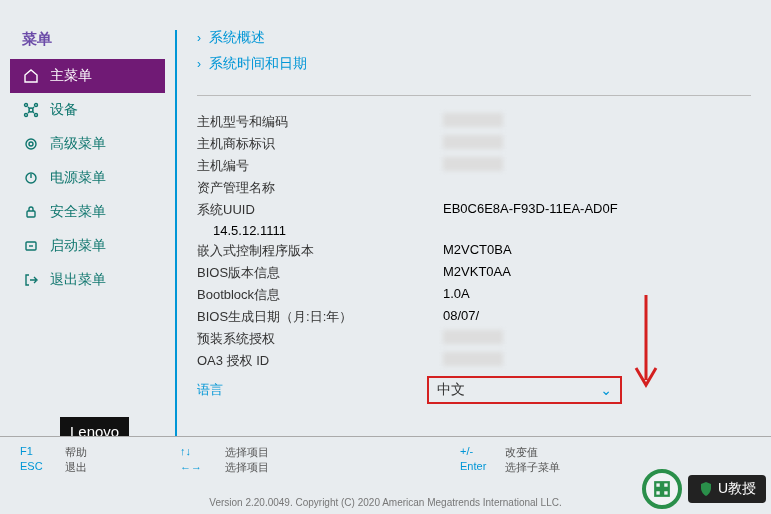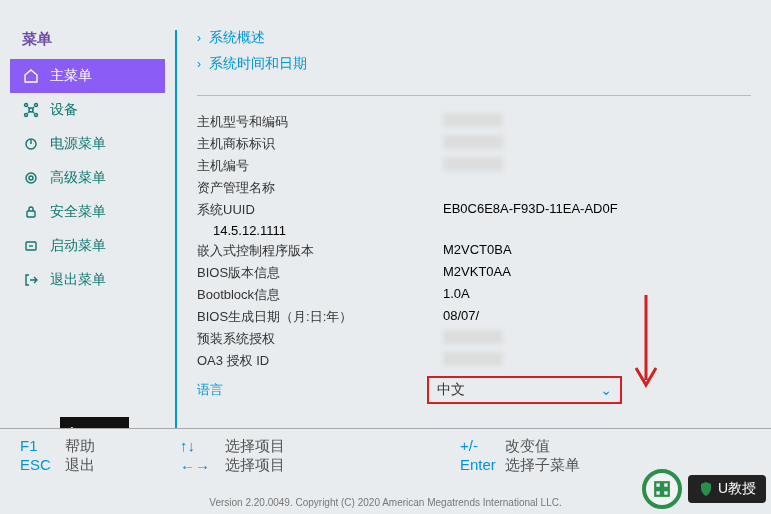--- a/index.html
+++ b/index.html
@@ -30,21 +30,21 @@
       padding: 10px 0 10px 12px;
     }
     .sidebar-item {
       display: flex;
       align-items: center;
       padding: 8px 12px;
       cursor: pointer;
       color: #0f766e;
     }
     .sidebar-item.active {
-      background: #8b5cf6;
+      background: #701a75;
       color: #fff;
     }
     .sidebar-item .icon {
       width: 18px;
       height: 18px;
       margin-right: 10px;
       display: inline-flex;
       align-items: center;
       justify-content: center;
     }
@@ -138,21 +138,21 @@
       position: absolute;
       bottom: 0;
       left: 0;
       right: 0;
       padding: 8px 20px 6px 20px;
       border-top: 1px solid #aaa;
       background: #e8ecef;
     }
     .footer-row {
       display: flex;
-      font-size: 15px;
+      font-size: 11px;
       color: #555;
     }
     .footer-col {
       display: flex;
       margin-right: 40px;
     }
     .footer-key {
       color: #0096d6;
       width: 45px;
     }
@@ -228,34 +228,34 @@
             <path d="M5 5l2 2M11 5l-2 2M5 11l2-2M11 11l-2-2"></path>
           </svg>
       </span>
       <span class="label">设备</span>
     </div>
 
     <div class="sidebar-item">
       <span class="icon">
         <svg width="16" height="16" viewBox="0 0 16 16" fill="none" stroke="currentColor" stroke-width="1.4">
             <circle cx="8" cy="8" r="5"></circle>
+            <circle cx="8" cy="8" r="2"></circle>
+          </svg>
+      </span>
+      <span class="label">高级菜单</span>
+    </div>
+
+    <div class="sidebar-item">
+      <span class="icon">
+        <svg width="16" height="16" viewBox="0 0 16 16" fill="none" stroke="currentColor" stroke-width="1.4">
+            <circle cx="8" cy="8" r="5"></circle>
             <path d="M8 4v4"></path>
           </svg>
       </span>
       <span class="label">电源菜单</span>
-    </div>
-
-    <div class="sidebar-item">
-      <span class="icon">
-        <svg width="16" height="16" viewBox="0 0 16 16" fill="none" stroke="currentColor" stroke-width="1.4">
-            <circle cx="8" cy="8" r="5"></circle>
-            <circle cx="8" cy="8" r="2"></circle>
-          </svg>
-      </span>
-      <span class="label">高级菜单</span>
     </div>
 
     <div class="sidebar-item">
       <span class="icon">
         <svg width="16" height="16" viewBox="0 0 16 16" fill="none" stroke="currentColor" stroke-width="1.4">
             <rect x="4" y="7" width="8" height="6" rx="1"></rect>
             <path d="M6 7V5a2 2 0 014 0v2"></path>
           </svg>
       </span>
       <span class="label">安全菜单</span>

